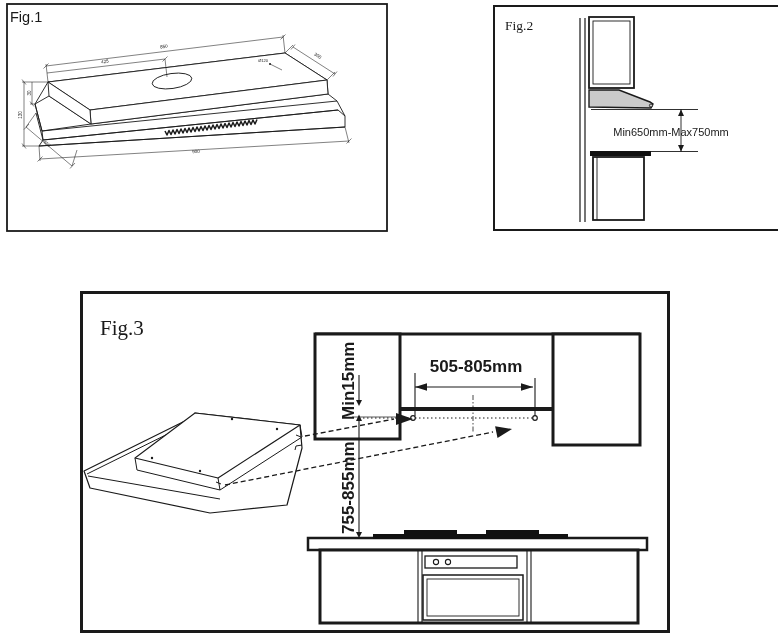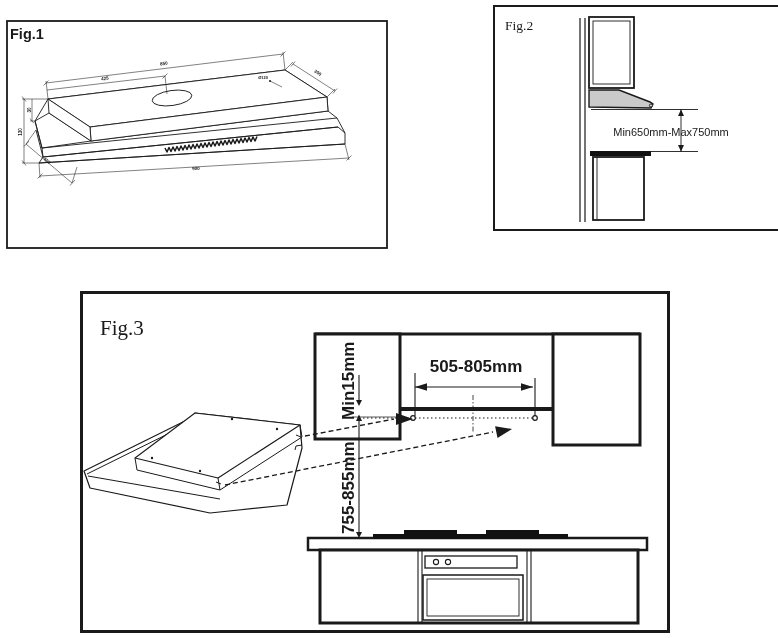--- a/index.html
+++ b/index.html
@@ -8,21 +8,21 @@
   svg{display:block;}
   svg text{font-family:"Liberation Sans","DejaVu Sans",sans-serif;fill:#1a1a1a;}
   svg text.serif{font-family:"Liberation Serif","DejaVu Serif",serif;}
   svg text.dimtext{font-weight:bold;}
   .ln{stroke:#1a1a1a;fill:none;}
   .fw{fill:#ffffff;stroke:#1a1a1a;}
 </style>
 </head>
 <body>
 
-<div class="panel" style="left:6px;top:20px;font-weight:bold;">
+<div class="panel" style="left:6px;top:3px;">
 <svg width="382" height="229" viewBox="0 0 382 229">
   <rect x="1" y="1" width="380" height="227" class="fw" stroke-width="1.8"></rect>
   <text x="4" y="19" font-size="14.5">Fig.1</text>
 
   <g stroke-linejoin="round">
 
     <path class="fw" stroke-width="0.9" d="M29,101 L36,128 L37,137 L33,143 L339,124 L339,113 L331,98 L322,91 L321,77 L279,50 L42,79 Z"></path>
 
     <path class="ln" stroke-width="0.9" d="M37,137 L332,107 L339,113 M33,143 L339,124"></path>
 

